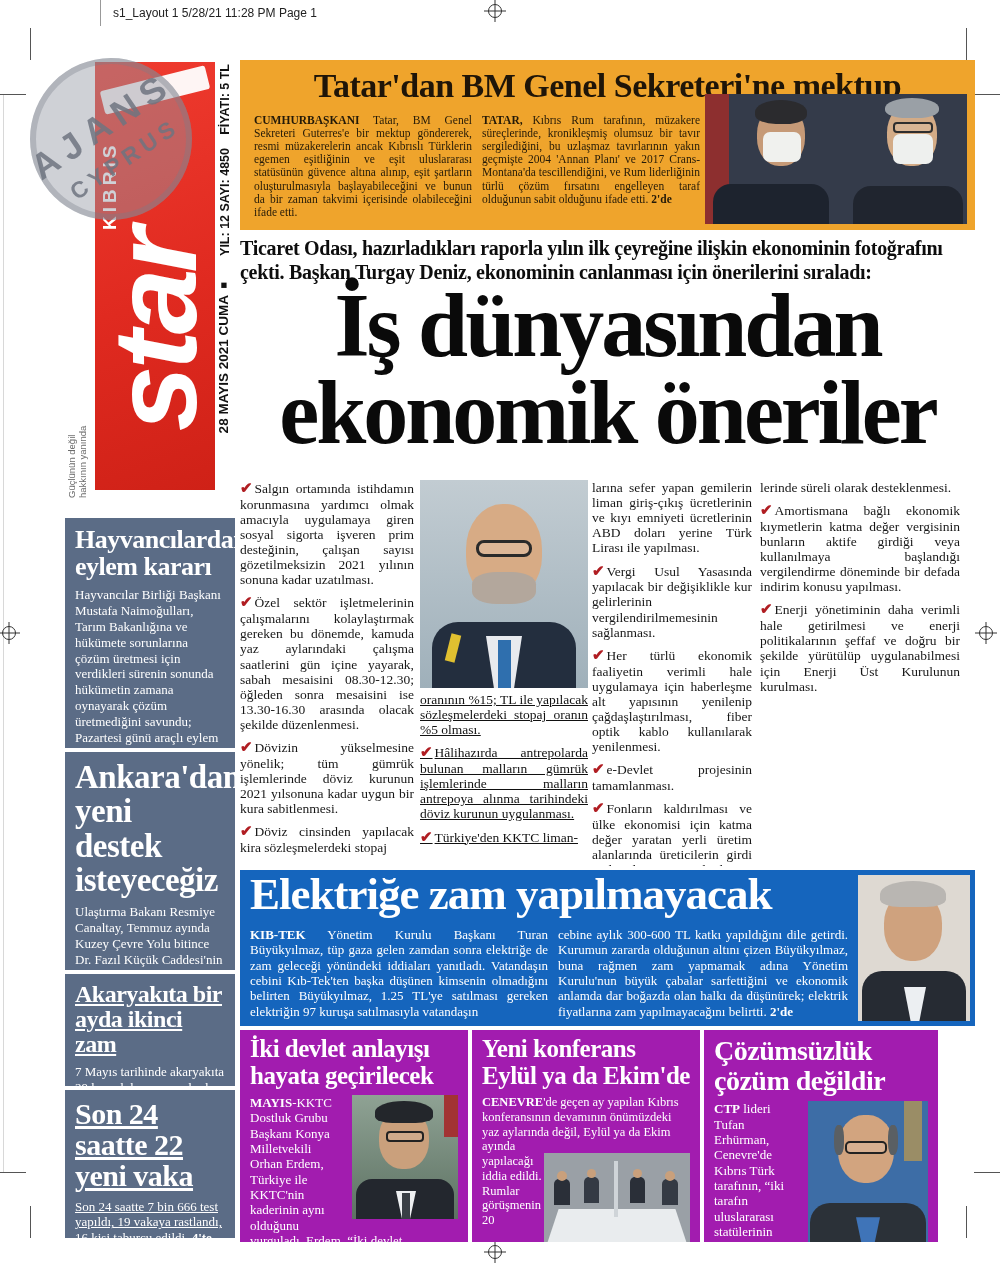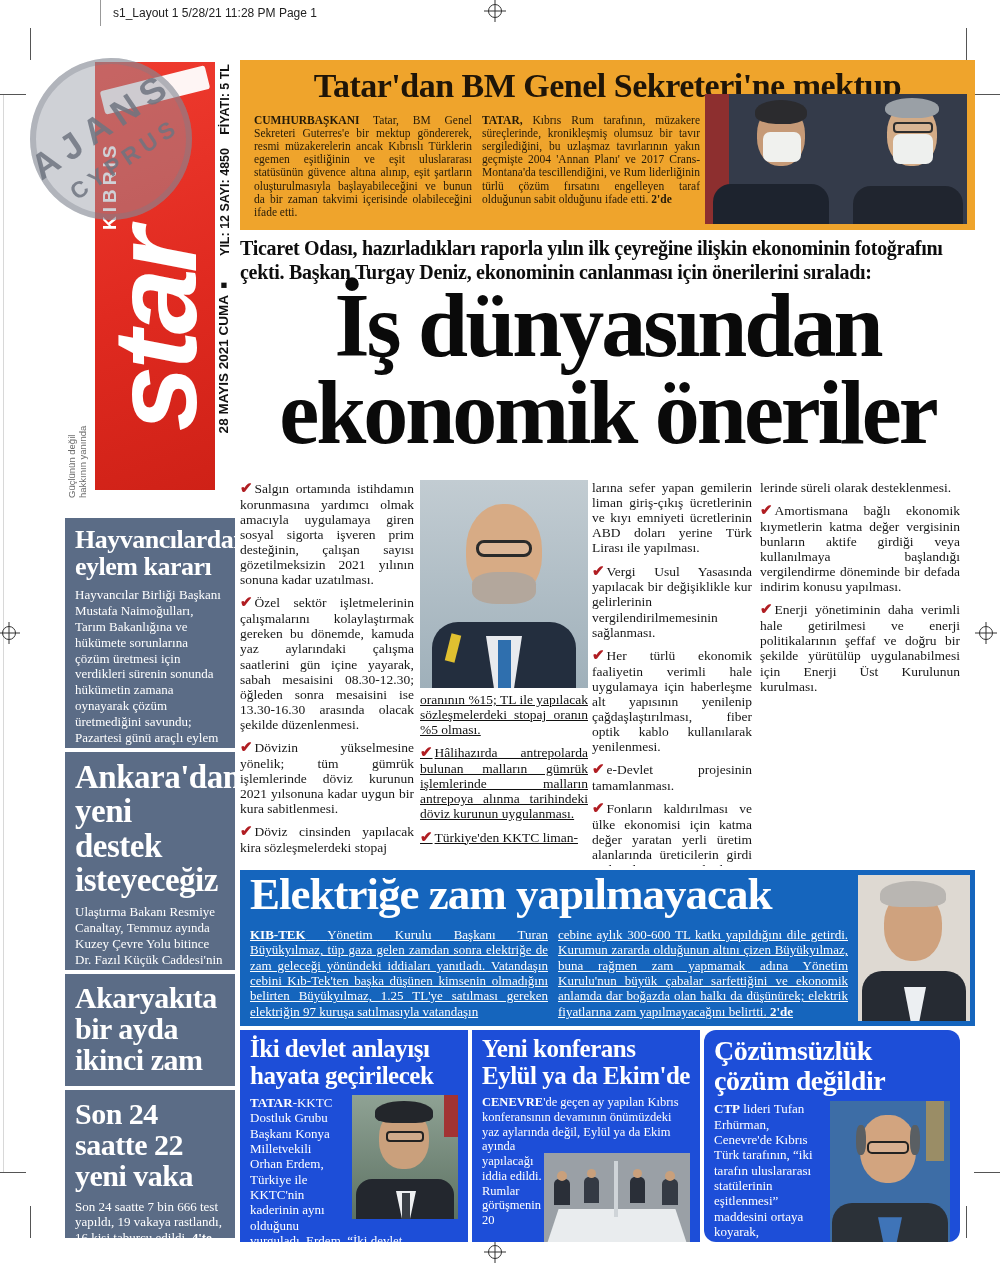--- a/index.html
+++ b/index.html
@@ -78,39 +78,39 @@
   
   .photo { position:absolute; overflow:hidden; }
   .ph-el { position:absolute; }
   
   .side { position:absolute; left:65px; width:170px; background:#5b6c86; color:#fff; padding:8px 10px; overflow:hidden; }
   .side h2 { font-weight:bold; line-height:1.04; letter-spacing:-0.5px; margin-bottom:7px; }
   .side .sb { font-size:13px; line-height:1.22; text-align:left; }
   .side .pref { font-weight:bold; }
   .side1 { top:518px; height:230px; } .side1 h2 { font-size:26px; }
   .side2 { top:752px; height:218px; } .side2 h2 { font-size:33px; }
-  .side3 { top:974px; height:112px; } .side3 h2 { font-size:30px; }
-  .side4 { top:1090px; height:148px; } .side4 h2 { font-size:30px; }
+  .side3 { top:974px; height:112px; } .side3 h2 { font-size:24px;text-decoration:underline; }
+  .side4 { top:1090px; height:148px;text-decoration:underline; } .side4 h2 { font-size:30px; }
   
   .bluebox { position:absolute; left:240px; top:870px; width:735px; height:156px; background:#1565bd; color:#fff; }
   .bluebox h1 { position:absolute; left:10px; top:0; width:600px; font-size:45px; font-weight:bold;
     letter-spacing:-1px; line-height:1.1; }
   .bluebox .bcol { position:absolute; top:57px; height:94px; font-size:13px; line-height:1.18;
-    text-align:justify; overflow:hidden;text-decoration:underline; }
+    text-align:justify; overflow:hidden; }
   .bluebox .b1 { left:10px; width:298px; }
   .bluebox .b2 { left:318px; width:290px; }
   
-  .green { position:absolute; top:1030px; height:212px; background:#1d4ed8; color:#fff; padding:6px 10px; overflow:hidden; }
+  .green { position:absolute; top:1030px; height:212px; background:#a21caf; color:#fff; padding:6px 10px; overflow:hidden; }
   .green h2 { font-weight:bold; line-height:1.06; letter-spacing:-0.5px; font-size:25px; margin-bottom:6px; }
   .g3 h2 { font-size:28px; }
   .green .gb { font-size:13px; line-height:1.18; text-align:left; }
   .g2 .gb { font-size:12.5px; }
   .g1 { left:240px; width:228px; }
   .g2 { left:472px; width:228px; }
-  .g3 { left:704px; width:256px;border-radius:12px; }
+  .g3 { left:704px; width:234px; }
   .float-ph { float:right; margin-left:5px; margin-bottom:2px; position:relative; overflow:hidden; }
   .geneva-wrap { float:right; width:146px; height:158px; shape-outside:inset(58px 0 0 0);
     display:flex; align-items:flex-end; justify-content:flex-end; }
 </style>
 </head>
 <body>
 
 <div class="page">
 
   <div class="win-line"></div>
@@ -258,21 +258,21 @@
       
       <div class="float-ph photo" style="position:relative;width:106px;height:124px;background:linear-gradient(180deg,#8fa294,#5d7263);">
         <div class="ph-el" style="right:0;top:0;width:14px;height:42px;background:#a23333;"></div>
         <div class="ph-el" style="left:4px;bottom:0;width:98px;height:40px;background:#23272e;border-radius:16px 16px 0 0;"></div>
         <div class="ph-el" style="left:44px;bottom:0;width:20px;height:28px;background:#eef0f2;clip-path:polygon(0 0,100% 0,70% 100%,30% 100%);"></div>
         <div class="ph-el" style="left:50px;bottom:0;width:8px;height:26px;background:#3a3f46;"></div>
         <div class="ph-el" style="left:27px;top:14px;width:50px;height:60px;background:#caa07c;border-radius:46%;"></div>
         <div class="ph-el" style="left:23px;top:6px;width:58px;height:22px;background:#23262b;border-radius:50% 50% 30% 30%;"></div>
         <div class="ph-el" style="left:34px;top:36px;width:38px;height:11px;border:2px solid #222;border-radius:4px;background:rgba(255,255,255,.12);"></div>
       </div>
-      <b>TATAR</b><span>-KKTC Dostluk Grubu Başkanı Konya Milletvekili Orhan Erdem, Türkiye ile KKTC'nin kaderinin aynı olduğunu vurguladı. Erdem, “İki devlet anlayışının hayata geçmesi için çalışacağız” dedi.</span> 
+      <b>MAYIS</b><span>-KKTC Dostluk Grubu Başkanı Konya Milletvekili Orhan Erdem, Türkiye ile KKTC'nin kaderinin aynı olduğunu vurguladı. Erdem, “İki devlet anlayışının hayata geçmesi için çalışacağız” dedi.</span> 
     </div>
   </div>
 
   <div class="green g2">
     <h2>
       <div>Yeni konferans</div>
       <div>Eylül ya da Ekim'de</div>
     </h2>
     <div class="gb">
       <div class="geneva-wrap">

